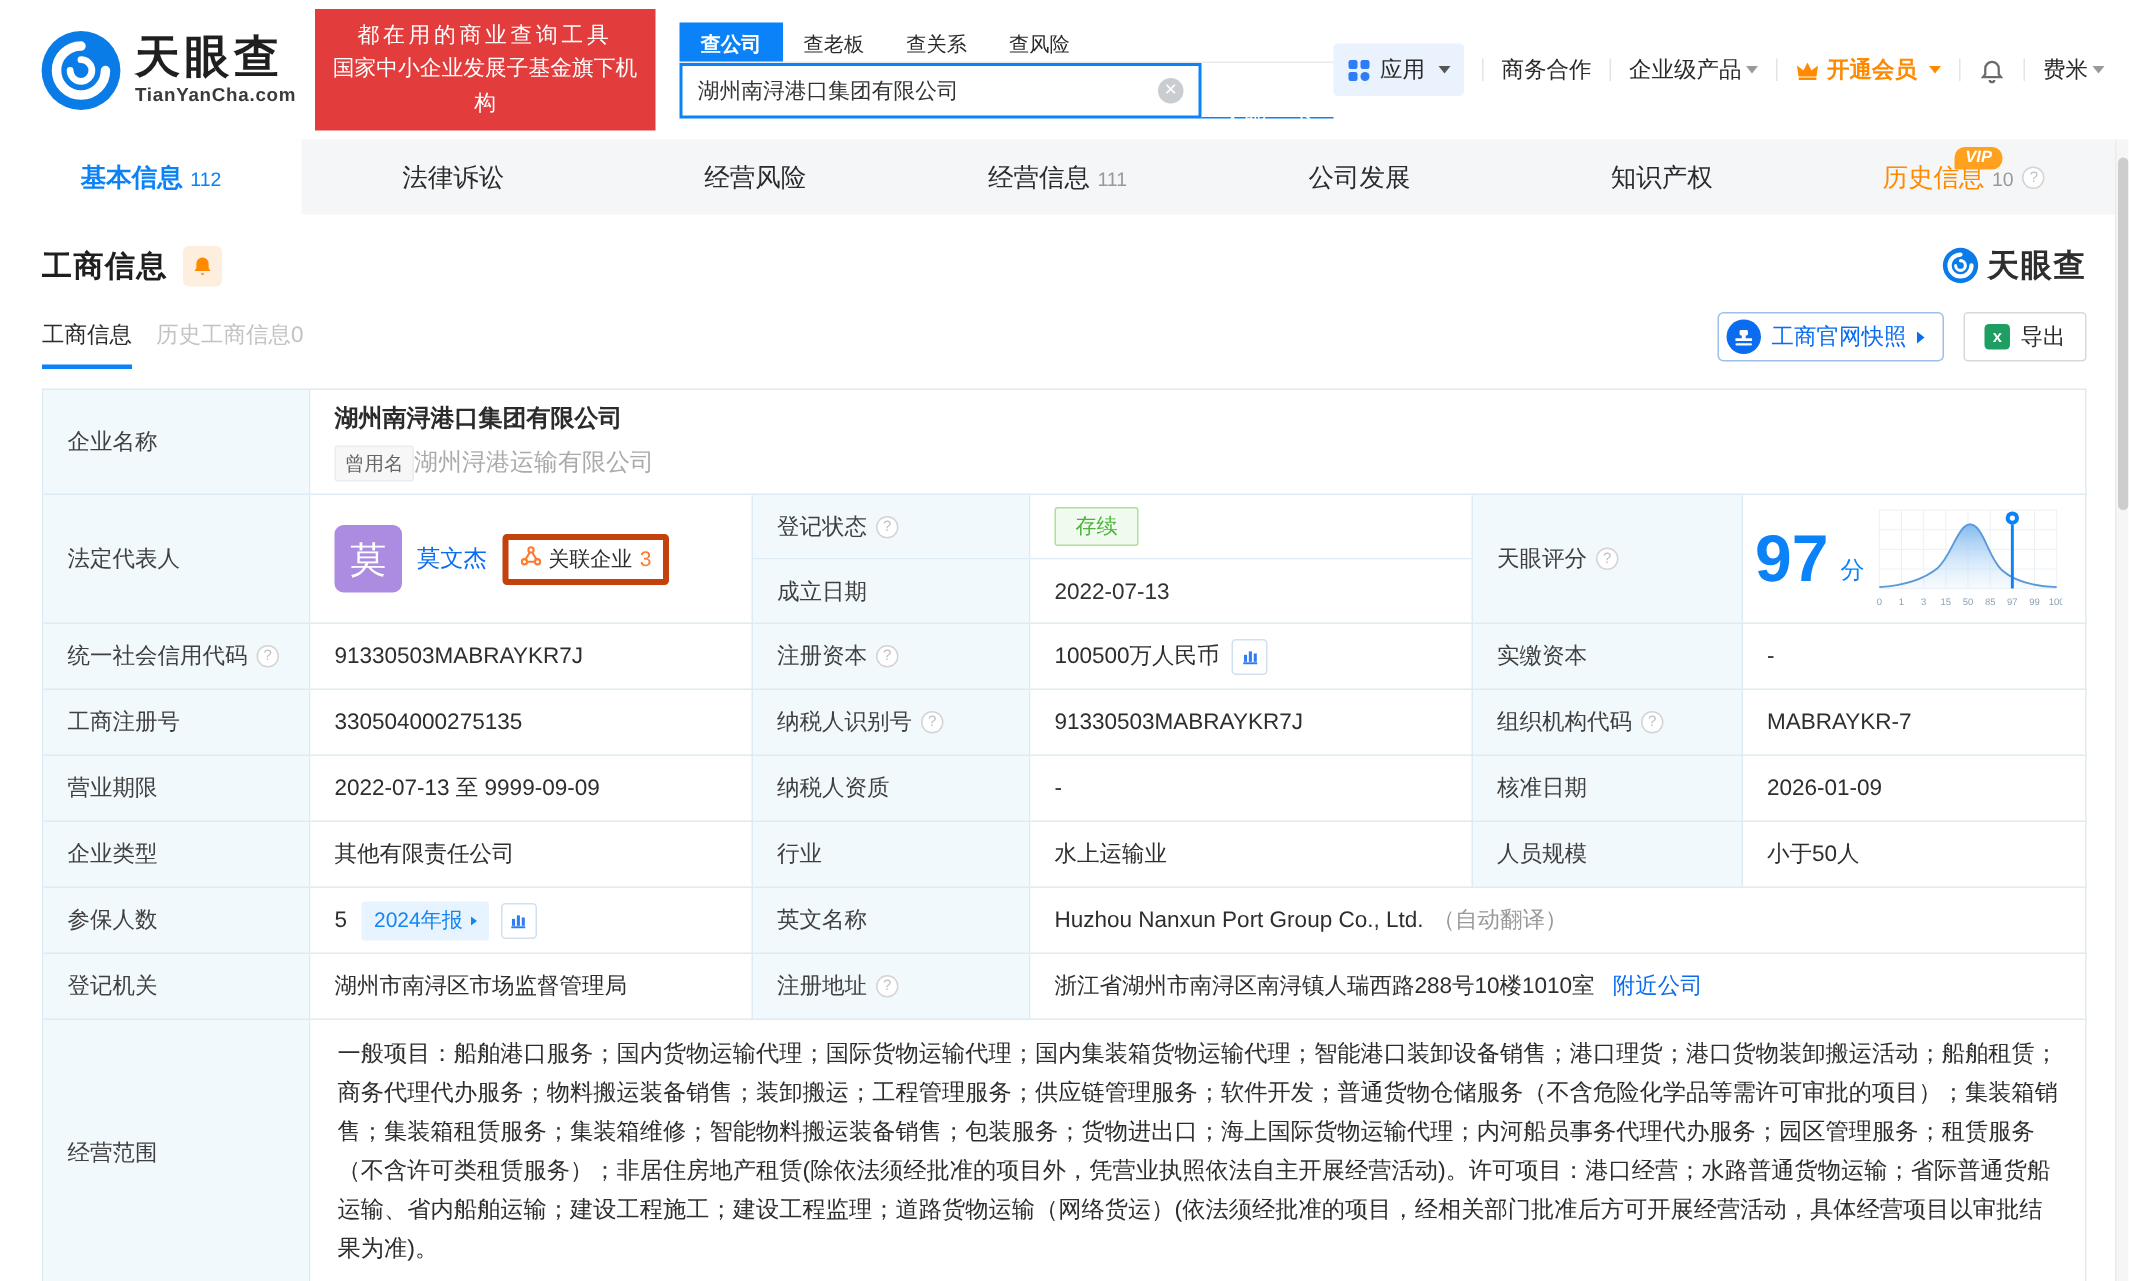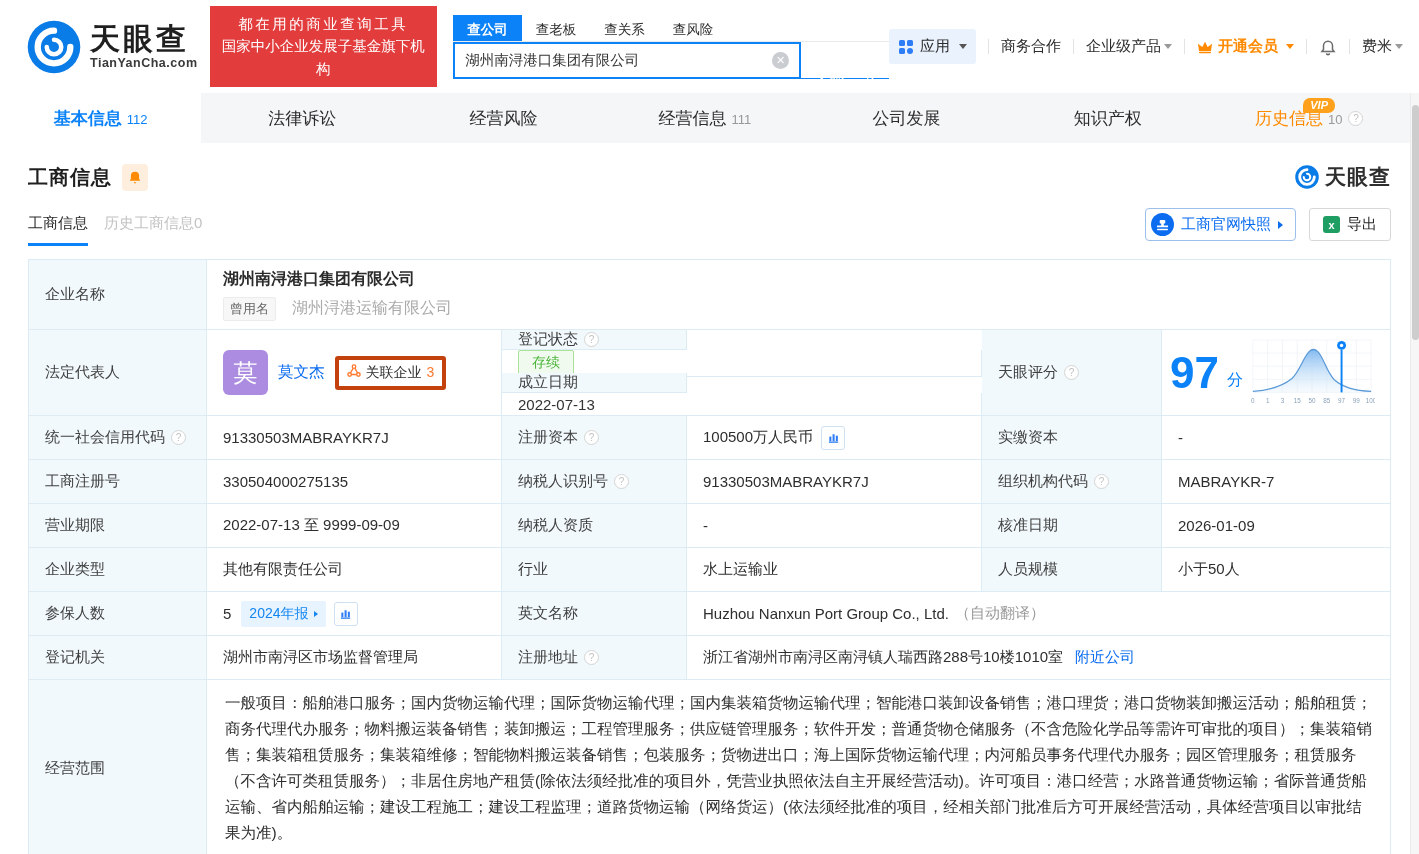--- a/index.html
+++ b/index.html
@@ -60,27 +60,27 @@
   .xls-icon { width:17px; height:17px; background:#1f9e63; border-radius:3px; color:#fff; font-size:11px; font-weight:bold; display:flex; align-items:center; justify-content:center; }
   
   .table { margin-top:13px; border-top:1px solid #dcebf4; border-left:1px solid #dcebf4; }
   .trow { display:flex; }
   .cell { border-right:1px solid #dcebf4; border-bottom:1px solid #dcebf4; padding:0 16px; display:flex; align-items:center; font-size:15px; color:#2e2e2e; background:#fff; }
   .lbl { background:#f2f9fc; color:#404040; }
   .c1 { width:178px; } .c2 { width:295px; } .c3 { width:185px; } .c4 { width:295px; } .c5 { width:180px; }
   .c6, .c4span { flex:1; }
   .h70 { height:70px; } .h86 { height:86px; } .h44 { height:44px; }
   .mid { width:480px; display:flex; flex-direction:column; }
-  .srow { display:flex; height:43px;flex-direction:column; }
+  .srow { display:flex; height:43px; }
   .srow > div { border-right:1px solid #dcebf4; border-bottom:1px solid #dcebf4; padding:0 16px; display:flex; align-items:center; font-size:15px; }
   .slbl { width:185px; background:#f2f9fc; color:#404040; }
   .sval { flex:1; background:#fff; }
   .name-cell { flex-direction:column; align-items:flex-start; justify-content:center; gap:7px; }
   .cname { font-size:16px; font-weight:bold; color:#2b2b2b; cursor:pointer; }
-  .former { display:flex; align-items:center; gap:16px; }
+  .former { display:flex; align-items:center; gap:0; }
   .former-tag { background:#f7f7f7; border:1px solid #ececec; color:#666; font-size:13px; padding:2px 6px; border-radius:2px; }
   .former-name { color:#aaa; font-size:16px; }
   .rep-cell { gap:10px; }
   .avatar { width:45px; height:45px; border-radius:6px; background:#ab8ce0; color:#fff; font-size:24px; display:flex; align-items:center; justify-content:center; cursor:pointer; flex:none; }
   .rep-name { color:#0b6cf0; font-size:15.5px; cursor:pointer; }
   .rel-tag { border:4px solid #c2410c; border-radius:3px; padding:4px 8px; display:flex; align-items:flex-start; gap:5px; font-size:14px; cursor:pointer; background:#fff; }
   .rel-cnt { color:#ff7a2f; }
   .status { background:#f0faee; border:1px solid #a9e298; color:#4bb53a; font-size:14px; padding:3px 13px; border-radius:2px; }
   .score-cell { padding:0 8px; gap:6px; }
   .score-val { font-size:44px; font-weight:bold; color:#0b82f7; line-height:1; }

